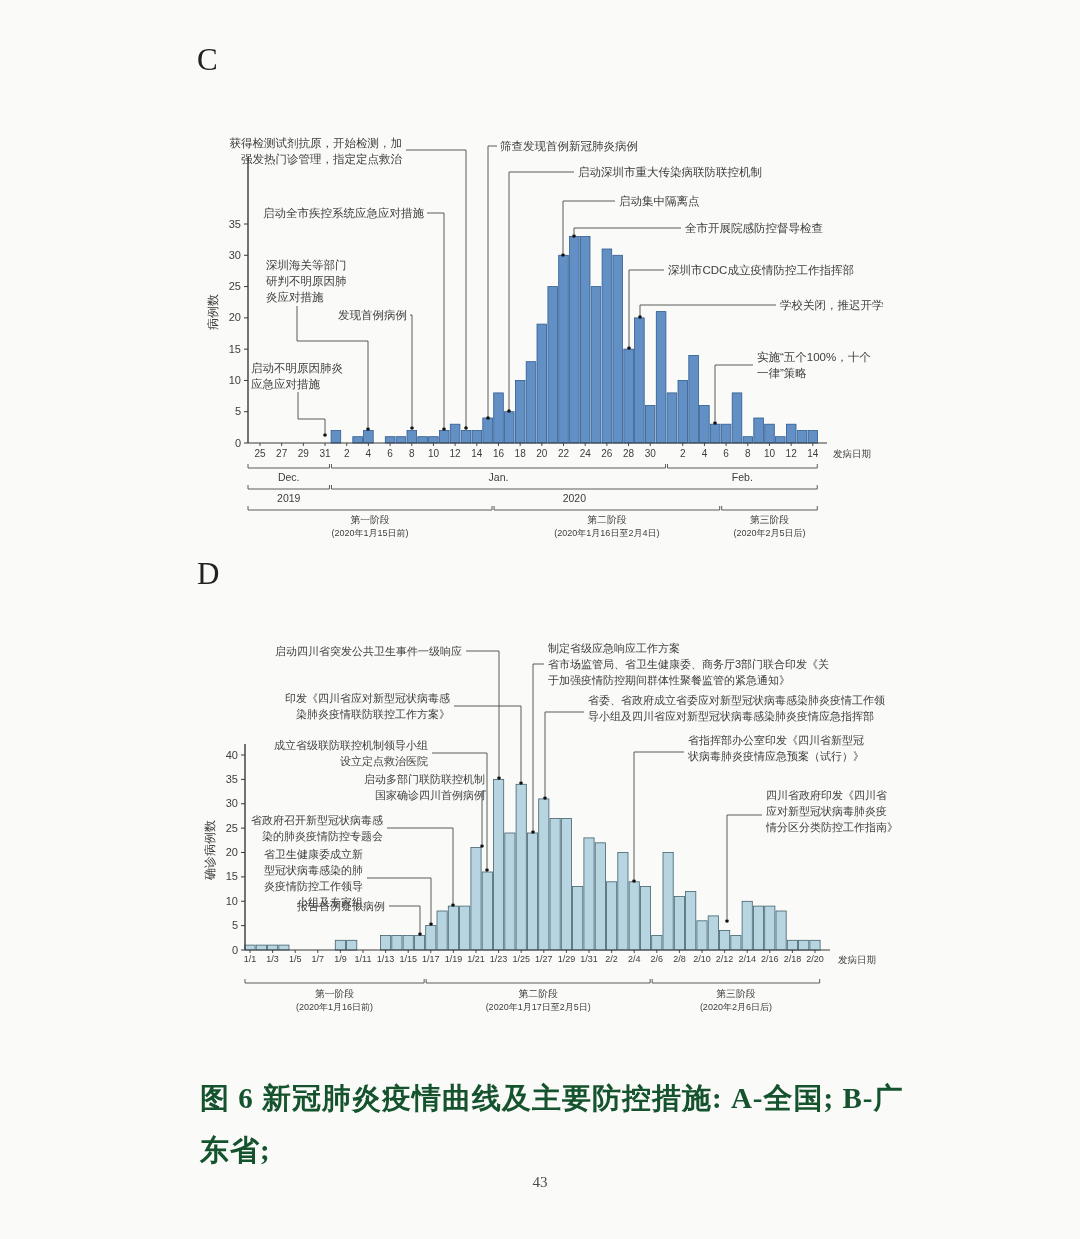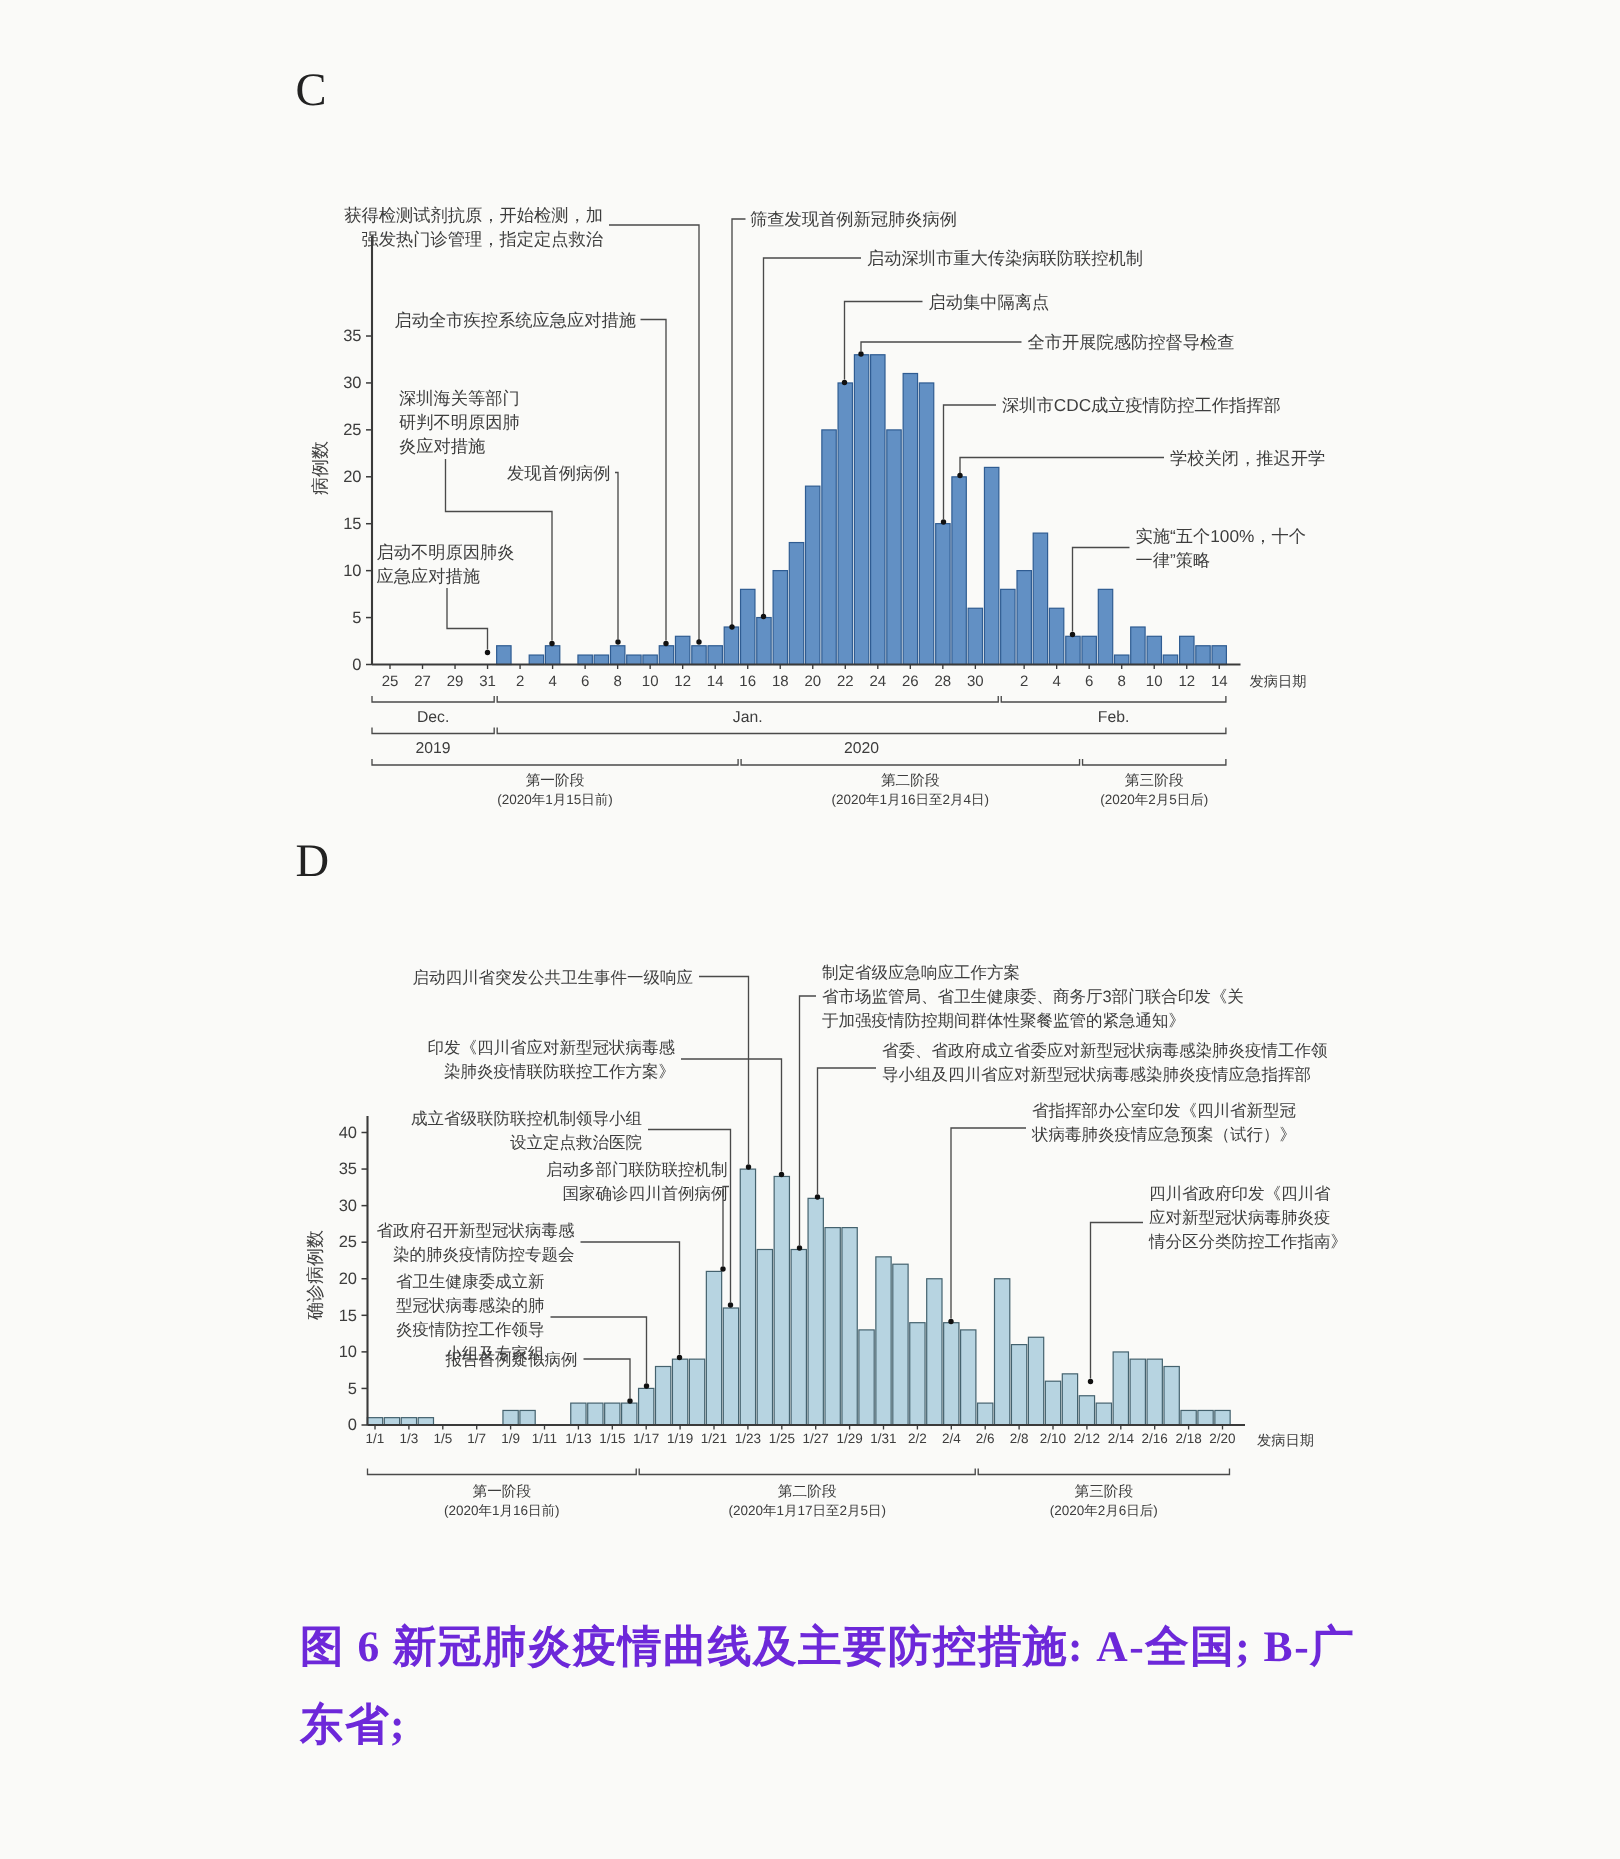--- a/index.html
+++ b/index.html
@@ -23,21 +23,21 @@
   #letterD{top:556px;}
   #charts{position:absolute;left:0;top:0;}
   .caption{
     position:absolute;
     left:200px;
     top:1072px;
     width:720px;
     font-family:"Liberation Serif","DejaVu Serif",serif;
     font-weight:700;
     font-size:29px;
-    color:#6d28d9;
+    color:#14532d;
     letter-spacing:1px;
     line-height:52px;
   }
   .page-number{
     position:absolute;
     left:0;top:1174px;width:1080px;
     text-align:center;
     font-family:"Liberation Serif","DejaVu Serif",serif;
     font-size:15px;
     color:#4a4a4a;
@@ -453,13 +453,14 @@
           <text x="766" y="815" text-anchor="start" font-size="11" fill="#3d3d3d">应对新型冠状病毒肺炎疫</text>
           <text x="766" y="831" text-anchor="start" font-size="11" fill="#3d3d3d">情分区分类防控工作指南》</text>
         </g>
       </g>
     </svg>
 
   <div class="caption">
     <div>图 6 新冠肺炎疫情曲线及主要防控措施: A-全国; B-广东省;</div>
   </div>
 
+  <div class="page-number">43</div>
 </div>
 
 </body></html>

